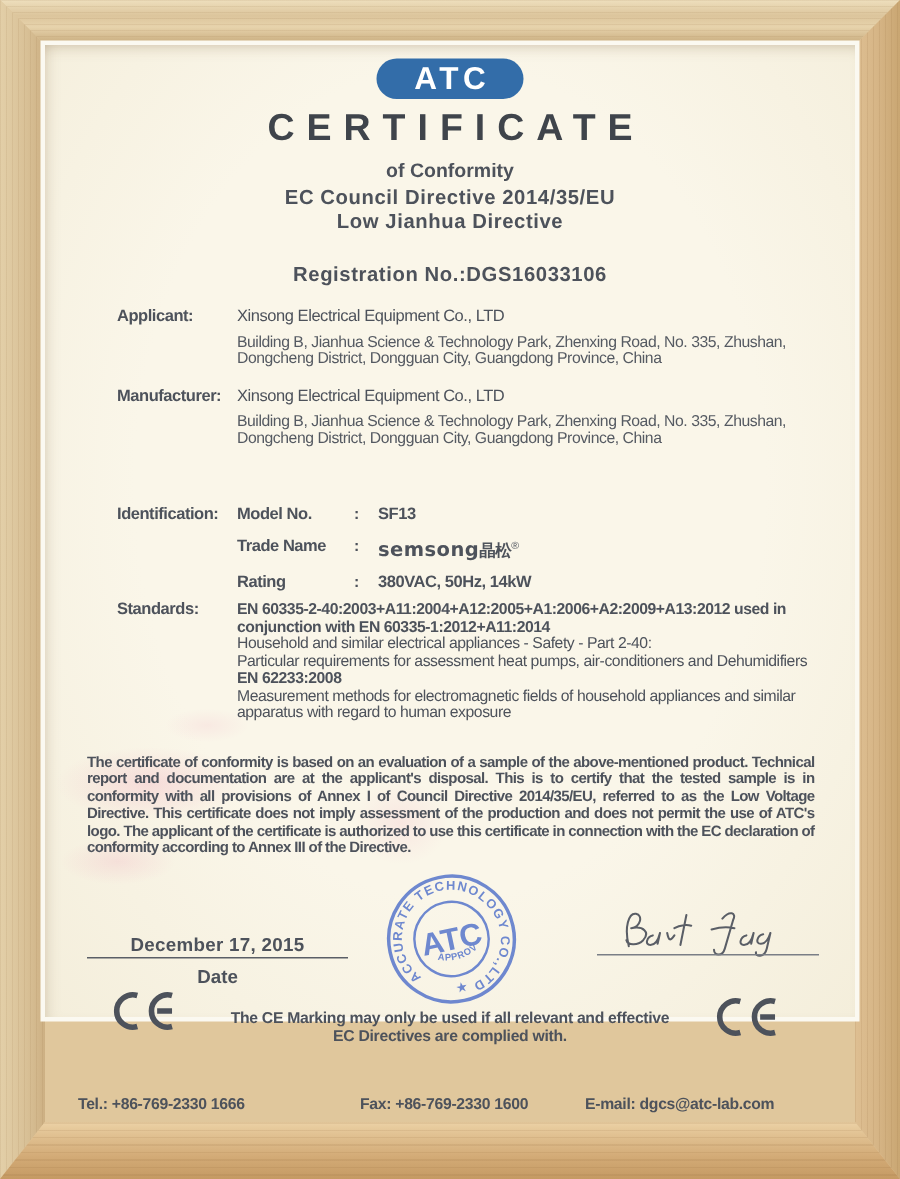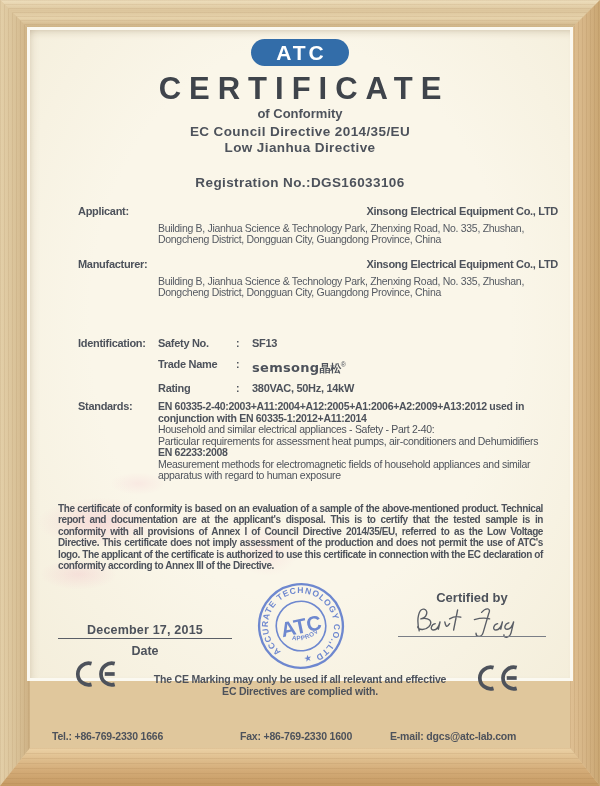--- a/index.html
+++ b/index.html
@@ -37,31 +37,31 @@
       radial-gradient(55px 22px at 9% 84%, rgba(235,120,165,.15), rgba(235,120,165,0) 70%),
       radial-gradient(45px 40px at 44% 80%, rgba(235,120,165,.12), rgba(235,120,165,0) 70%),
       radial-gradient(40px 16px at 20% 70%, rgba(235,120,165,.10), rgba(235,120,165,0) 70%),
       radial-gradient(ellipse at 50% 45%, #faf6e9 55%, #f4eedb 100%);
     box-shadow:0 0 0 3px #fbf9f1, inset 0 8px 10px -8px rgba(120,90,50,.35), inset 8px 0 10px -8px rgba(120,90,50,.25);
   }
   
   .logo-pill{top:9px;left:50%;transform:translateX(-50%);width:98px;height:27px;border-radius:14px;
     background:#336da9;color:#ffffff;font-weight:bold;font-size:21px;letter-spacing:3px;
     text-align:center;line-height:27px;padding-left:3px;box-sizing:border-box;}
-  .cert-title{top:41px;left:0;width:100%;text-align:center;font-size:31px;font-weight:bold;
+  .cert-title{top:41px;left:0;width:100%;text-align:center;font-size:25px;font-weight:bold;
     letter-spacing:8px;padding-left:8px;box-sizing:border-box;color:#3f444b;}
   .sub1{top:76px;left:0;width:100%;text-align:center;font-size:13px;font-weight:bold;}
   .dir1{top:94px;left:0;width:100%;text-align:center;font-size:13.5px;font-weight:bold;letter-spacing:.4px;}
   .dir2{top:110px;left:0;width:100%;text-align:center;font-size:13.5px;font-weight:bold;letter-spacing:.4px;}
   .regno{top:145px;left:0;width:100%;text-align:center;font-size:13.5px;font-weight:bold;letter-spacing:.4px;}
   
   .field-row{left:48px;right:12px;display:flex;font-size:10.5px;letter-spacing:-0.3px;line-height:11.5px;}
   .flabel{width:80px;flex:0 0 80px;font-weight:bold;font-size:11px;}
   .fval{flex:1;}
-  .fname{font-weight:bold;font-size:11px;margin-bottom:5px;text-align:right;}
+  .fname{font-weight:normal;font-size:11px;margin-bottom:5px;}
   .faddr{font-size:10.5px;color:#555a62;}
   .id-row{display:flex;margin-bottom:9px;}
   .id-key{width:78px;flex:0 0 78px;font-weight:bold;font-size:11px;}
   .id-sep{width:16px;flex:0 0 16px;font-weight:bold;}
   .id-val{font-weight:bold;font-size:11px;}
   .brand{font-weight:bold;font-size:13px;letter-spacing:.3px;font-family:"DejaVu Sans",sans-serif;}
   .brand-cjk{font-weight:bold;font-size:11px;text-align:center;}
   .brand-reg{font-size:7px;vertical-align:super;}
   .std-line{margin:0;}
   .std-b{font-weight:bold;}
@@ -120,21 +120,21 @@
         <div class="fname">Xinsong Electrical Equipment Co., LTD</div>
         <div class="faddr">Building B, Jianhua Science &amp; Technology Park, Zhenxing Road, No. 335, Zhushan, Dongcheng District, Dongguan City, Guangdong Province, China</div>
       </div>
     </div>
 
 
     <div class="abs field-row" style="top:308px">
       <div class="flabel">Identification:</div>
       <div class="fval">
         <div class="id-row">
-          <span class="id-key">Safety No.</span>
+          <span class="id-key">Model No.</span>
           <span class="id-sep">:</span>
           <span class="id-val">SF13</span>
         </div>
         <div class="id-row">
           <span class="id-key">Trade Name</span>
           <span class="id-sep">:</span>
           <span><span class="brand">semsong</span><span class="brand-cjk">晶松</span><span class="brand-reg">®</span></span>
         </div>
         <div class="id-row">
           <span class="id-key">Rating</span>
@@ -150,21 +150,20 @@
         <div class="std-line std-b">EN 60335-2-40:2003+A11:2004+A12:2005+A1:2006+A2:2009+A13:2012 used in conjunction with EN 60335-1:2012+A11:2014</div>
         <div class="std-line">Household and similar electrical appliances - Safety - Part 2-40:</div>
         <div class="std-line">Particular requirements for assessment heat pumps, air-conditioners and Dehumidifiers</div>
         <div class="std-line std-b">EN 62233:2008</div>
         <div class="std-line">Measurement methods for electromagnetic fields of household appliances and similar apparatus with regard to human exposure</div>
       </div>
     </div>
 
     <div class="abs declaration">The certificate of conformity is based on an evaluation of a sample of the above-mentioned product. Technical report and documentation are at the applicant's disposal. This is to certify that the tested sample is in conformity with all provisions of Annex I of Council Directive 2014/35/EU, referred to as the Low Voltage Directive. This certificate does not imply assessment of the production and does not permit the use of ATC's logo. The applicant of the certificate is authorized to use this certificate in connection with the EC declaration of conformity according to Annex III of the Directive.</div>
 
-    <div class="abs certified-by">Certified by</div>
     <div class="abs signature">
       <svg width="140" height="40" viewBox="0 0 160 50">
         <path d="M14 36 C10 20 14 8 20 9 C26 10 24 20 16 21 C26 19 32 24 26 31 C21 36 13 35 12 31 M34 27 C29 28 27 35 32 35 C37 35 39 29 40 25 L38 34 M46 25 C47 30 48 33 52 27 M62 10 L57 35 M52 21 C57 18 63 18 66 19 M92 13 C98 6 104 8 101 14 L94 38 C92 45 85 44 85 39 M83 22 C90 20 98 20 102 21 M112 27 C107 28 105 35 110 35 C115 35 117 29 118 25 L116 34 M126 26 C121 27 119 34 124 34 C129 34 131 28 132 25 L129 38 C127 46 119 45 120 41" fill="none" stroke="#5a5e66" stroke-width="1.7" stroke-linecap="round" stroke-linejoin="round"></path>
       </svg>
     </div>
     <div class="abs sig-line"></div>
 
     <div class="abs date-block">
       <div class="date-value">December 17, 2015</div>
       <div class="date-rule"></div>

